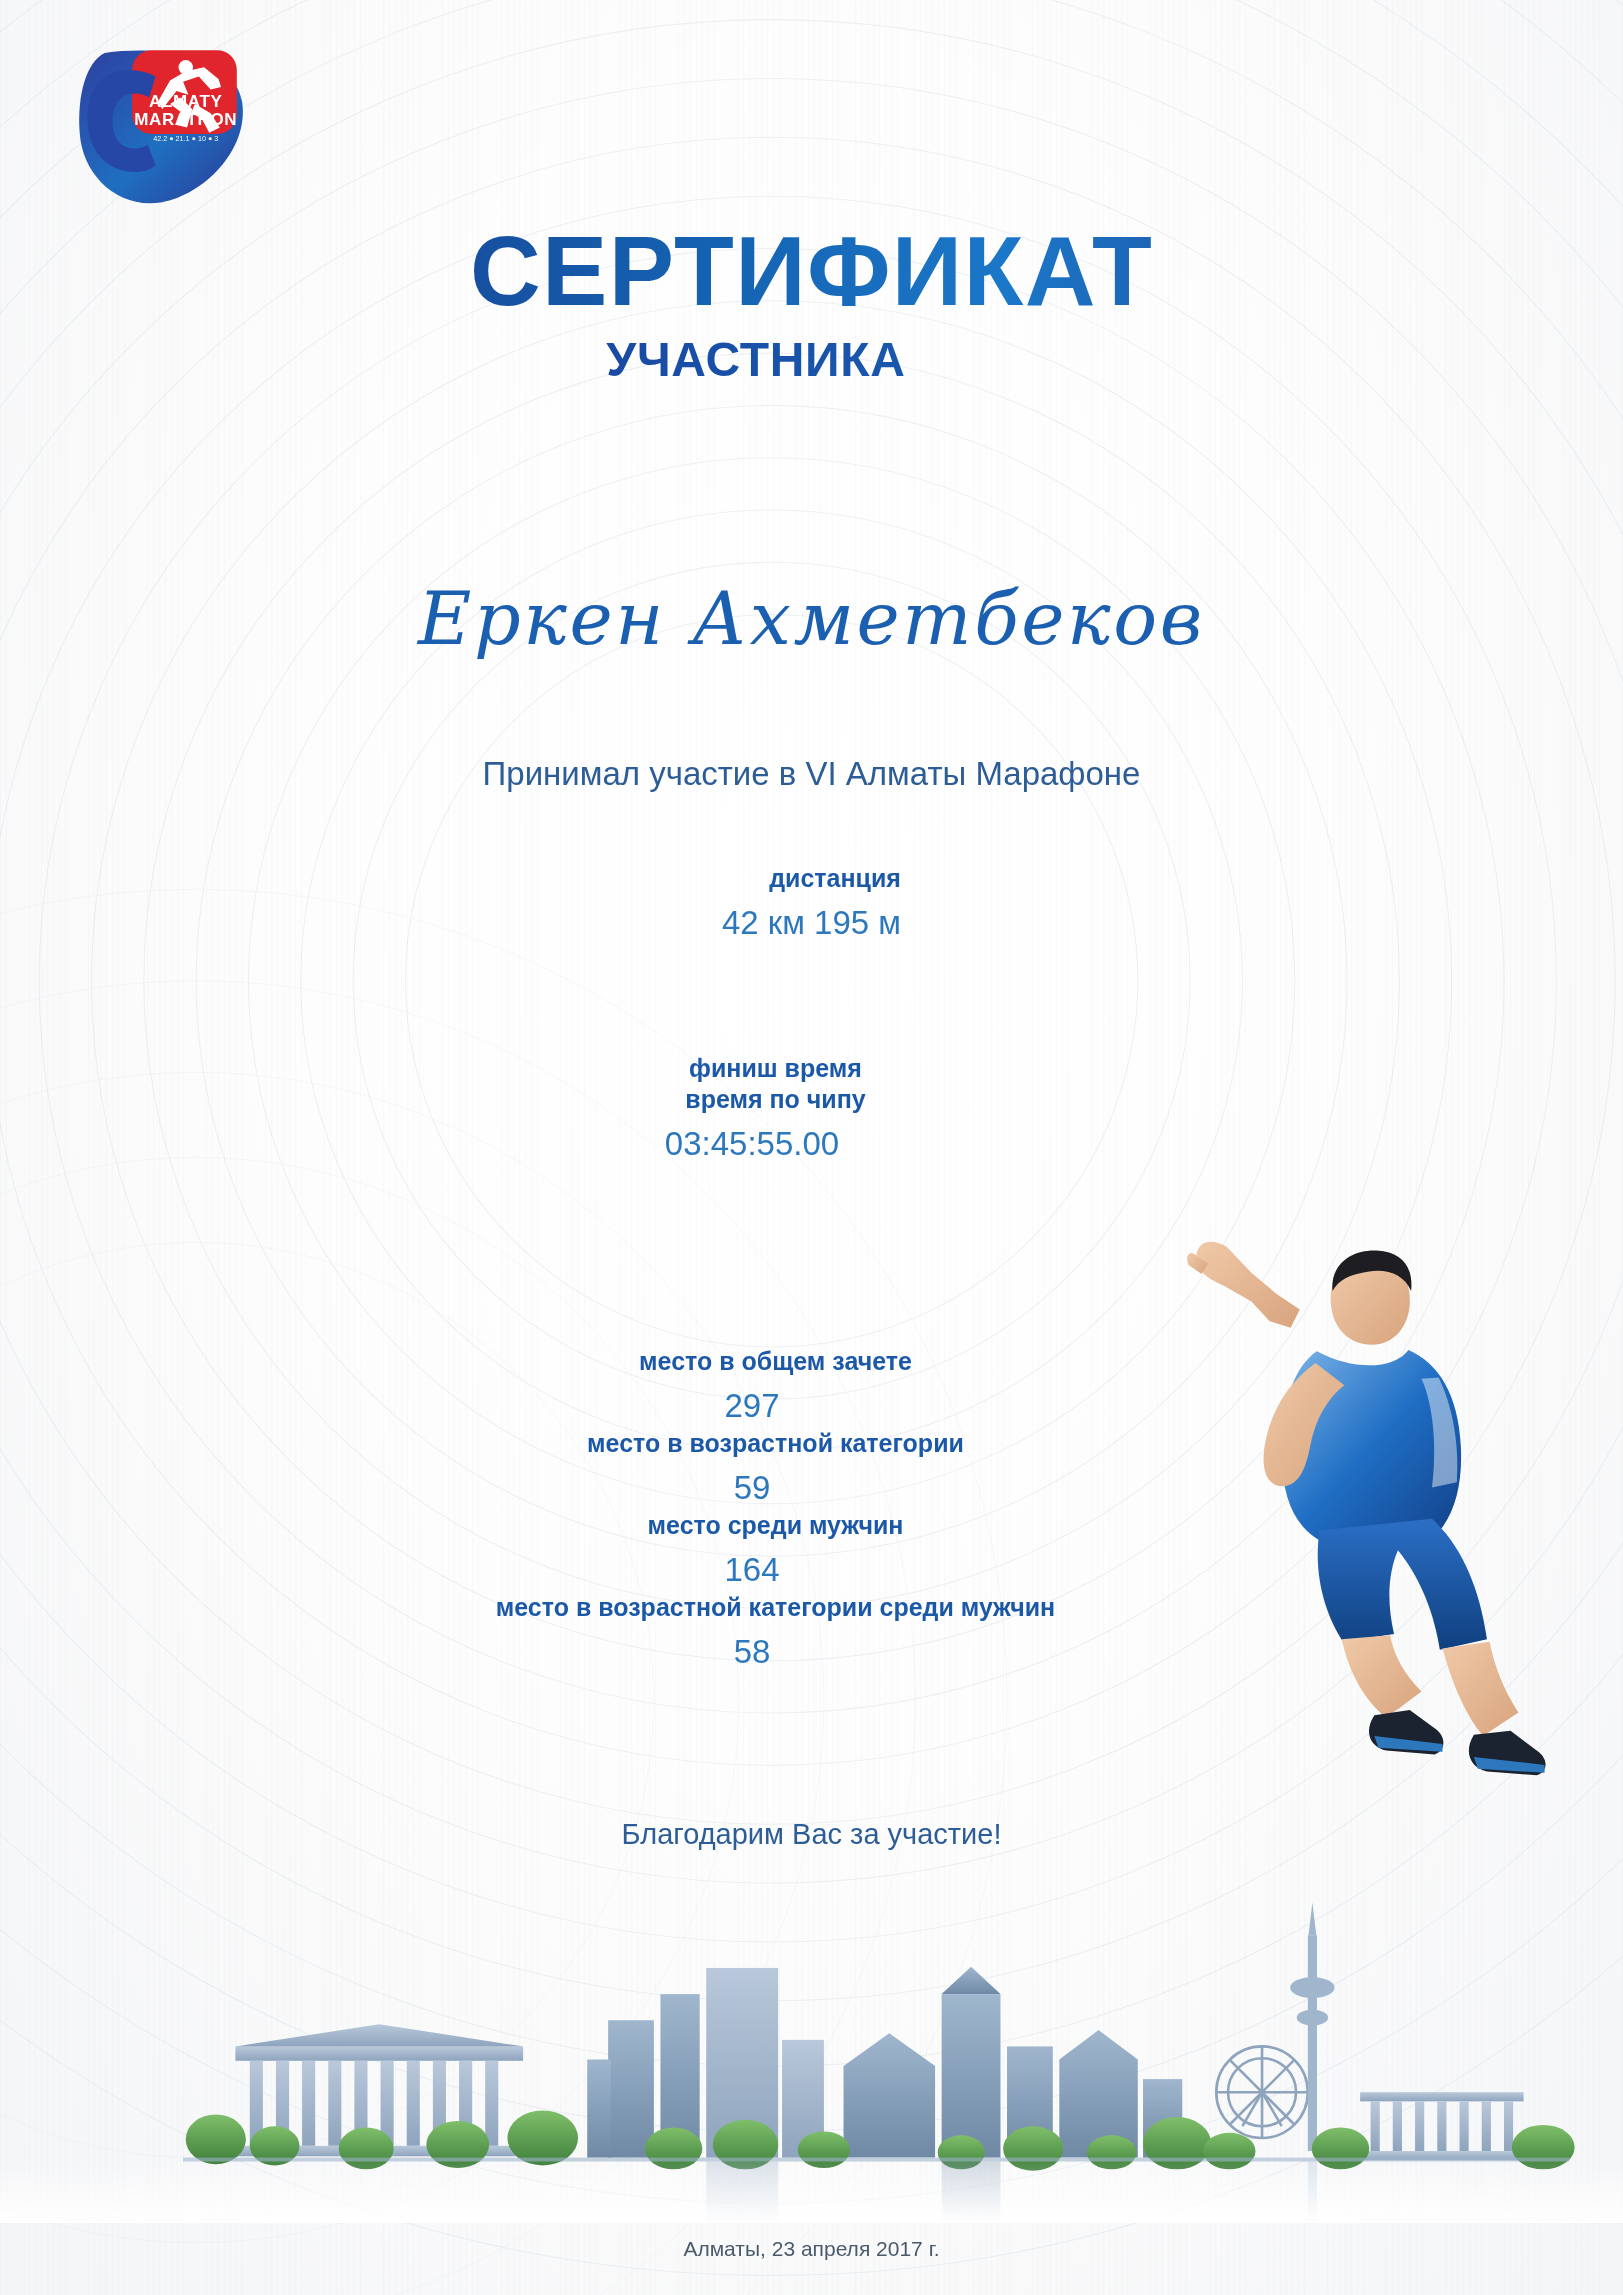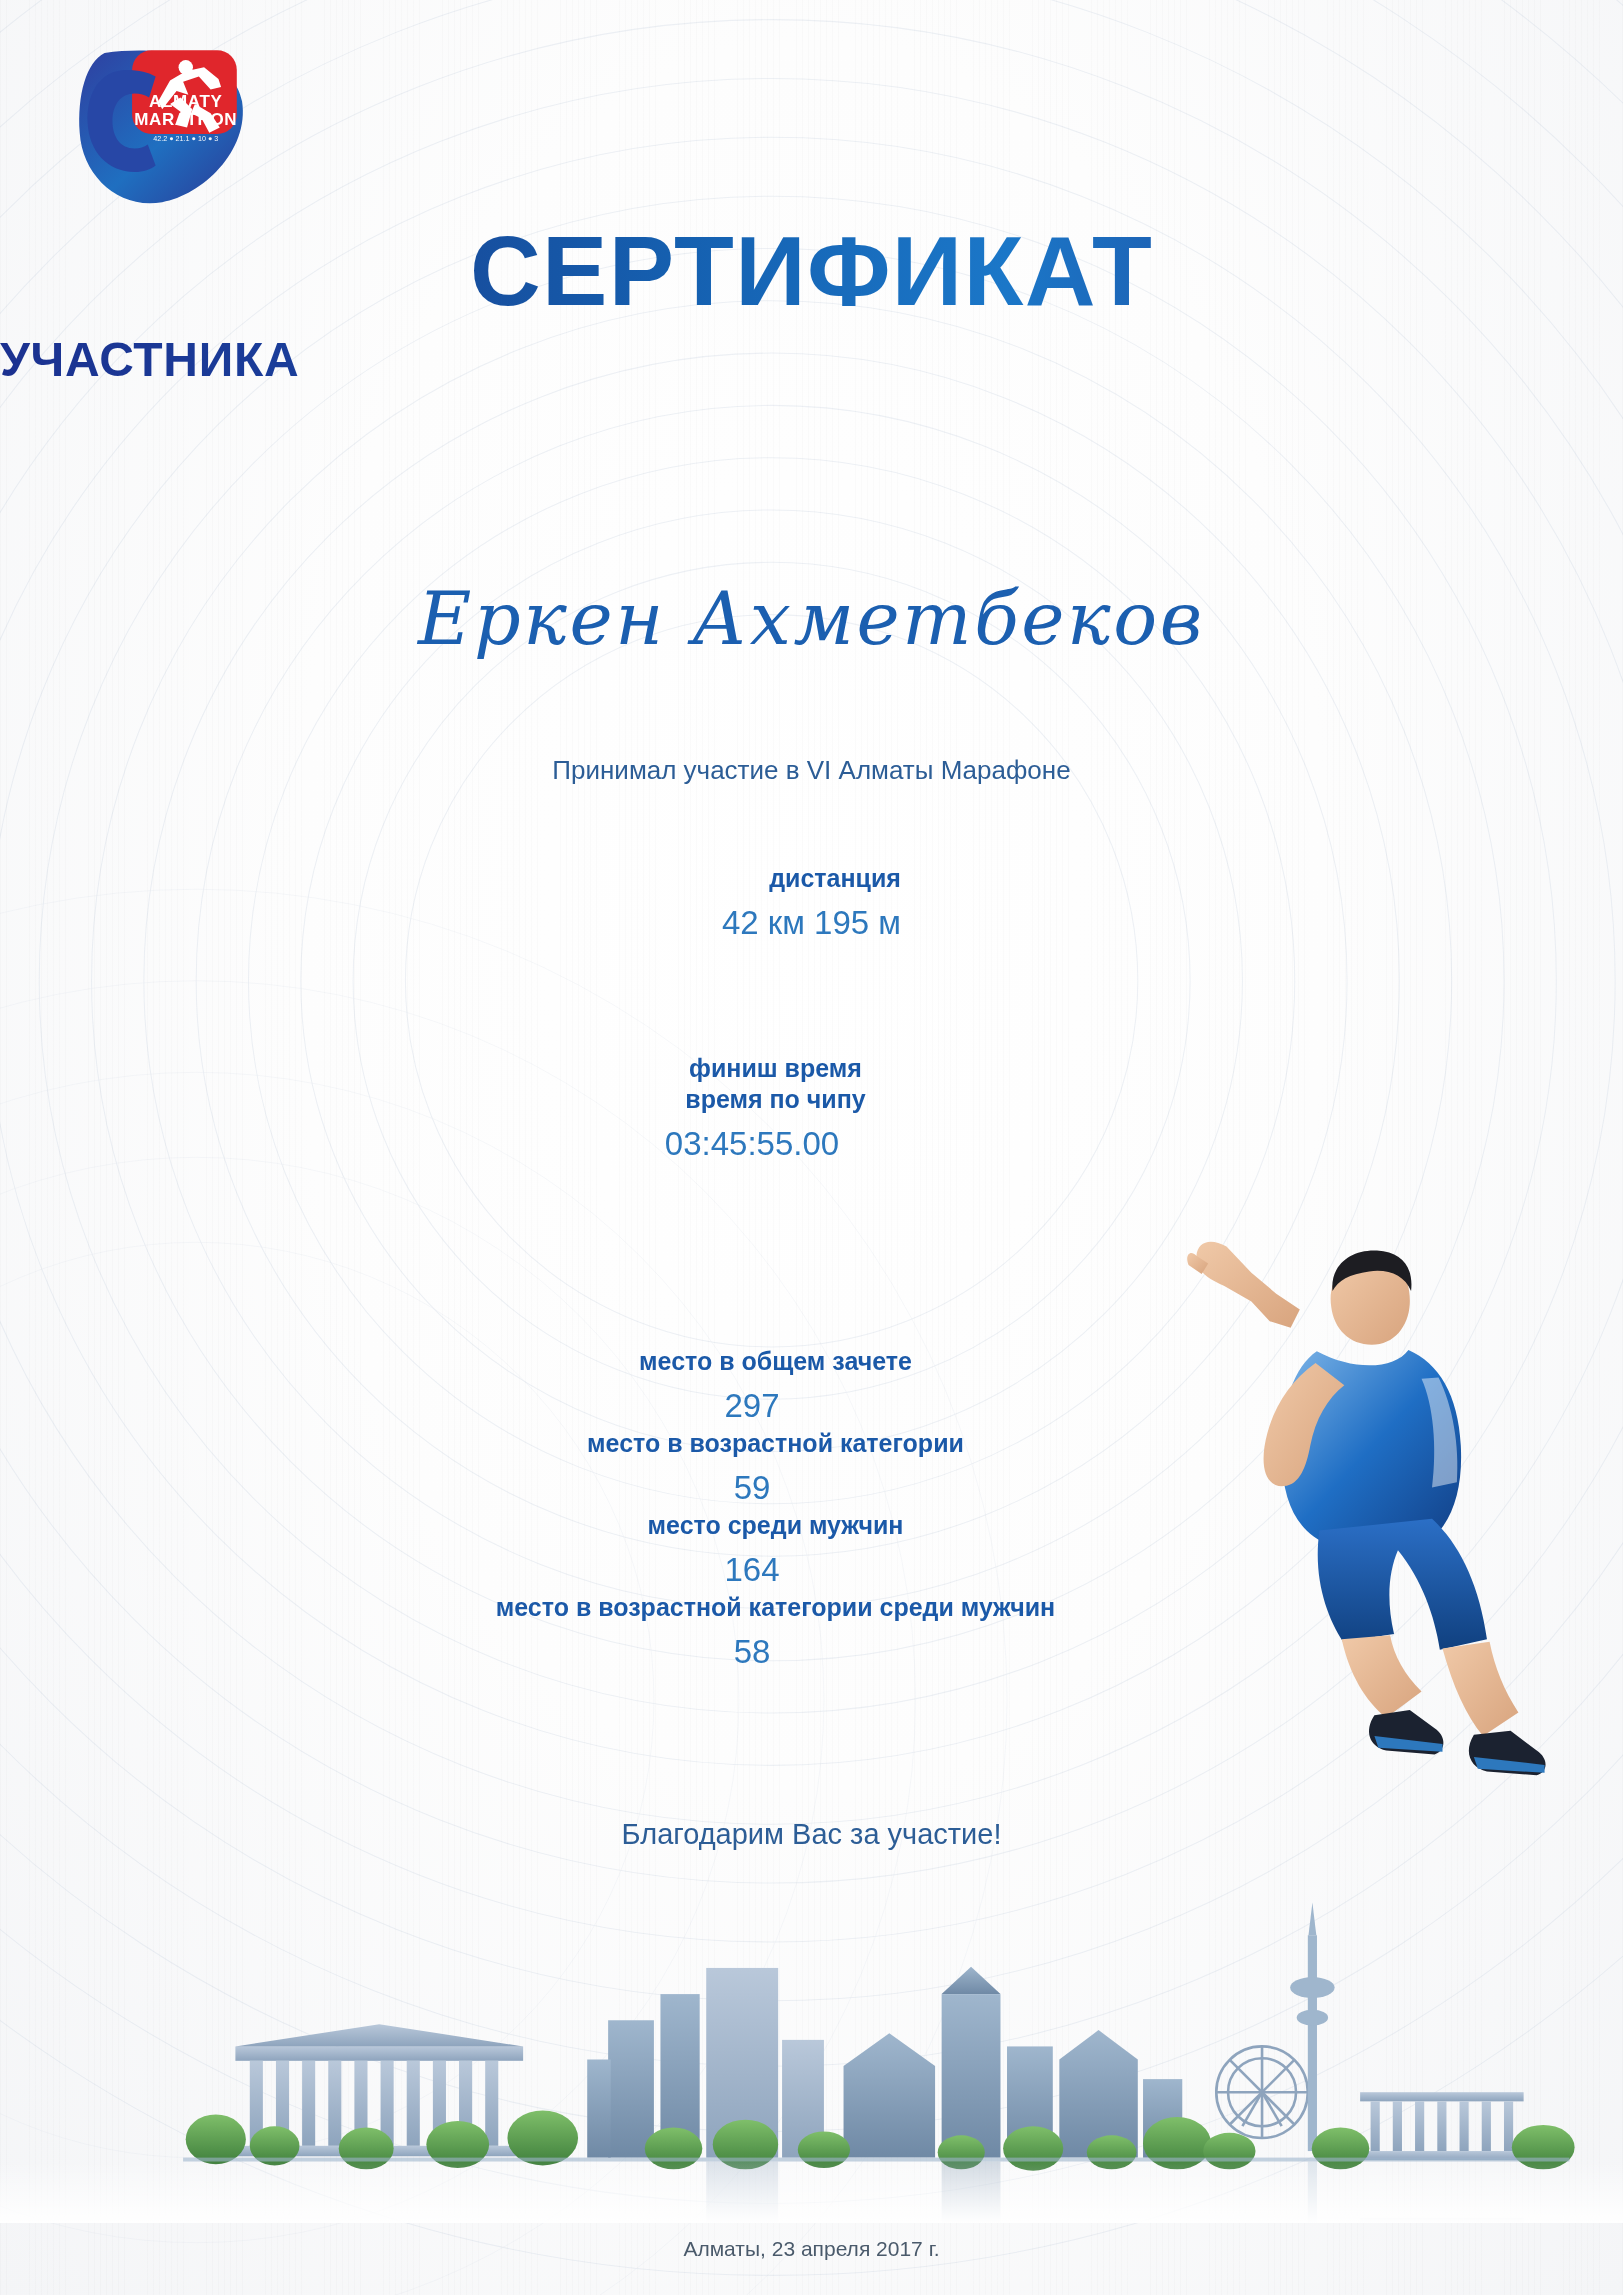--- a/index.html
+++ b/index.html
@@ -72,21 +72,21 @@
     margin: 0;
     padding: 0 131px;
   }
   .title-sub {
     font-size: 48px;
     font-weight: bold;
     color: #1b3fa0;
     letter-spacing: 0.7px;
     margin-top: 11.8px;
     padding-right: 111px;
-    text-align: left;
+    text-align: center;
     background: linear-gradient(90deg, #1b3190 0%, #1761b4 70%, #1b2f8c 100%);
     -webkit-background-clip: text;
     background-clip: text;
     color: transparent;
   }
 
   
   .name {
     position: absolute;
     left: 0;
@@ -99,21 +99,21 @@
     color: #1b5fb0;
     letter-spacing: 2.6px;
   }
 
   .subtitle {
     position: absolute;
     left: 0;
     right: 0;
     top: 755px;
     text-align: center;
-    font-size: 26px;
+    font-size: 33px;
     color: #2c5d96;
   }
 
   
   .stat-label {
     font-size: 25px;
     font-weight: bold;
     color: #1b59a8;
     line-height: 1.25;
     padding-left: 47px;

